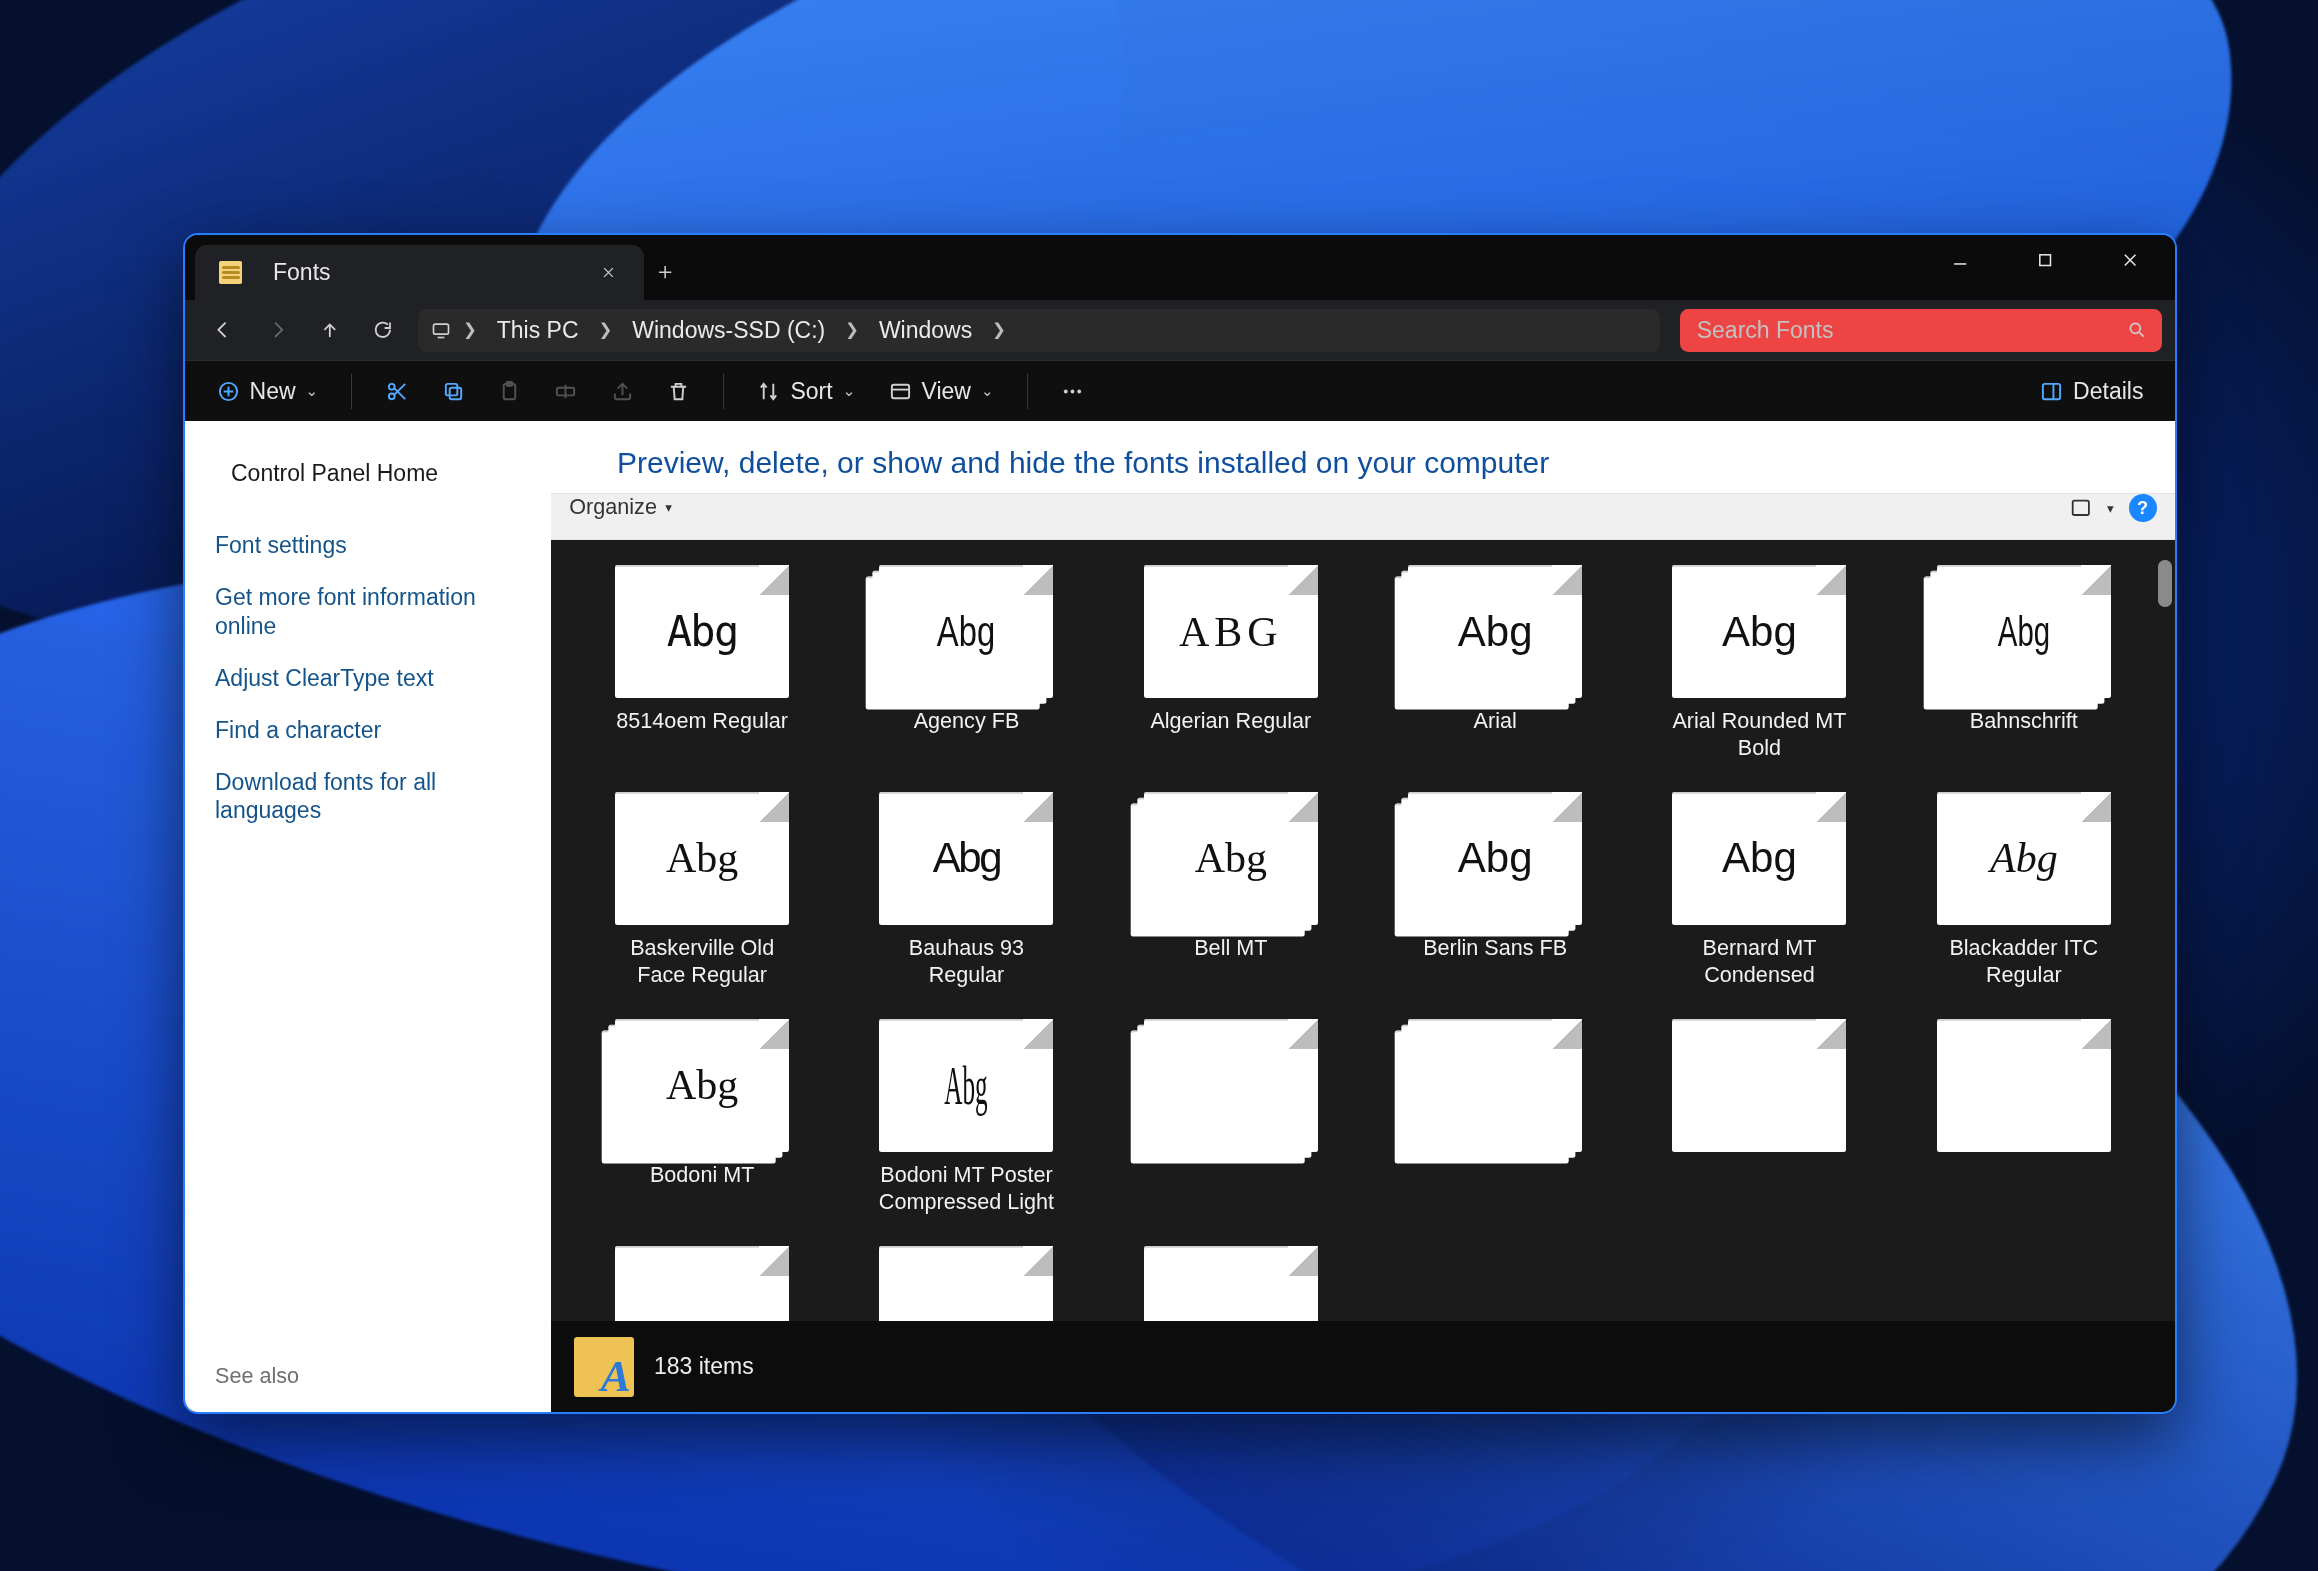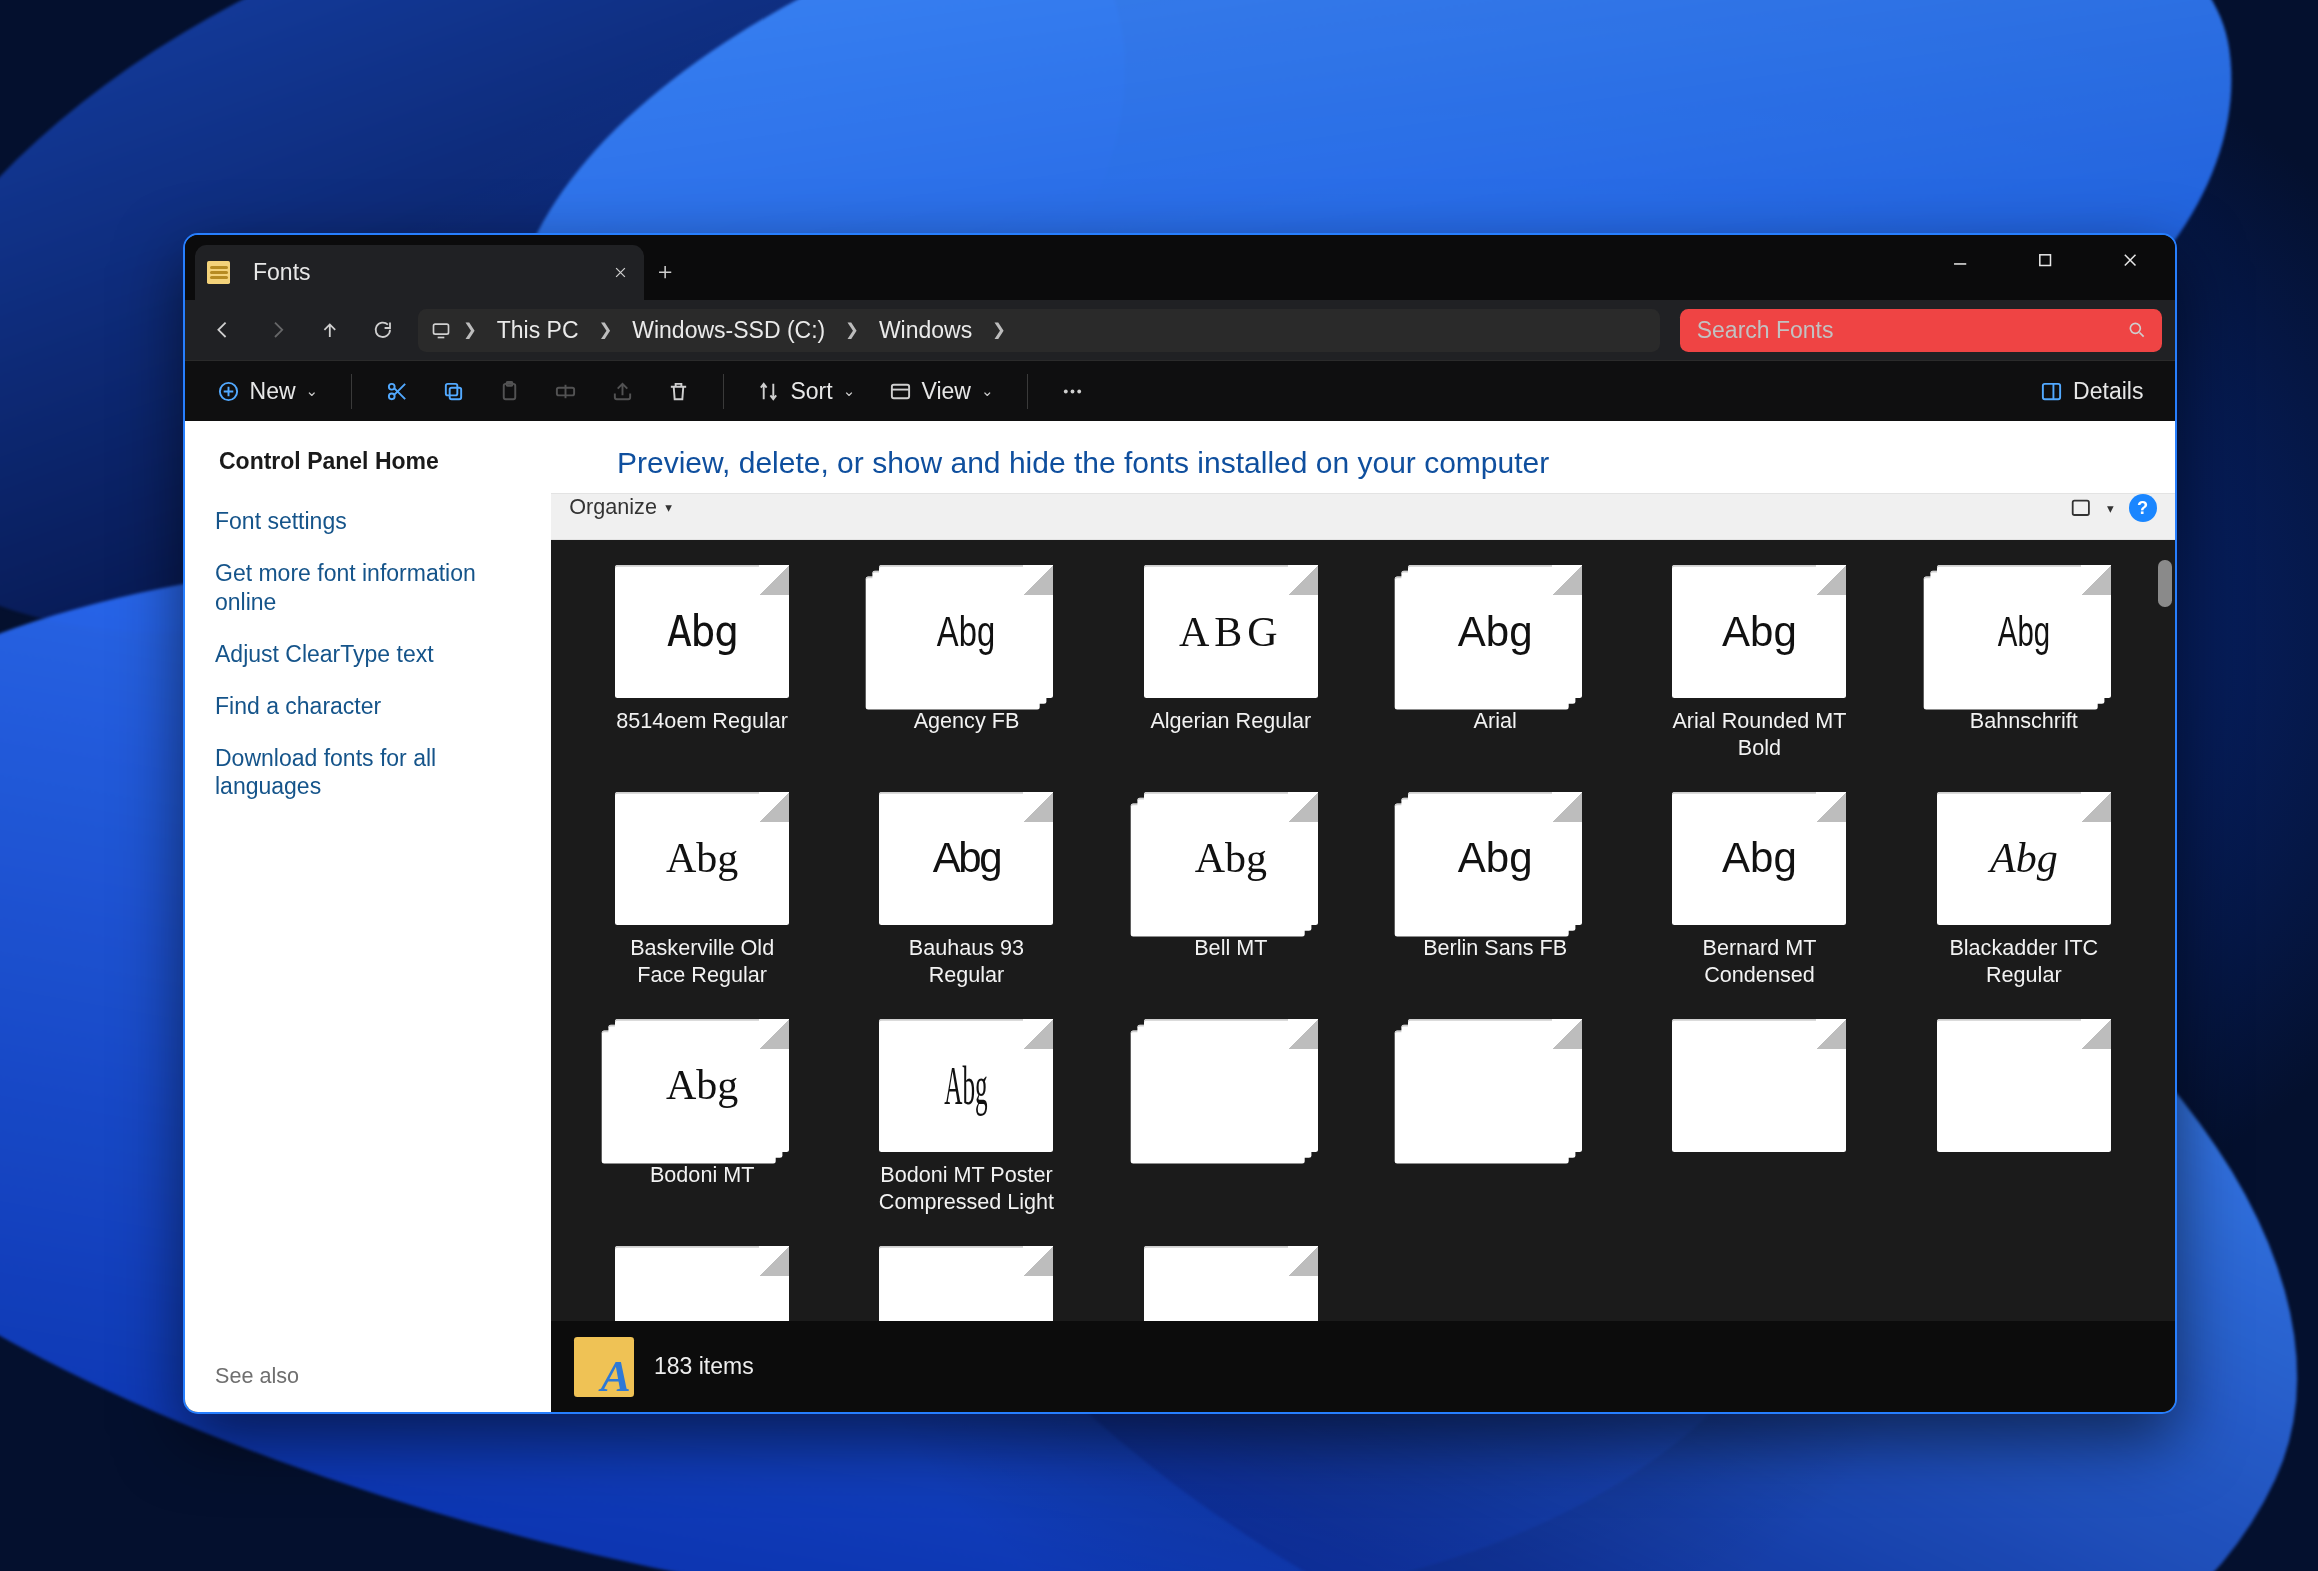--- a/index.html
+++ b/index.html
@@ -44,21 +44,21 @@
     border-radius:15px;
     overflow:hidden;
     box-shadow:0 25px 66px rgba(0,0,0,.55);
     background:#0e0e0f;
   }
   
   .titlebar{height:65px;background:var(--titlebar-bg);display:flex;align-items:flex-end;position:relative}
   .tabs-strip{display:flex;align-items:flex-end;height:100%;padding-left:10px}
   .tab{
     height:55px;width:449px;background:#202124;border-top-left-radius:11.6px;border-top-right-radius:11.6px;
-    display:flex;align-items:center;gap:23px;padding:0 12px;color:#e7e7e7;font-size:23px;position:relative
+    display:flex;align-items:center;gap:31px;padding:0 24px;color:#e7e7e7;font-size:23px;position:relative
   }
   .tab .favicon{width:23px;height:23px;background:#f3d27a;border-radius:1.7px;position:relative}
   .tab .favicon:after{content:"";position:absolute;left:2.5px;right:2.5px;top:5px;height:3.3px;background:#b68b22;border-radius:1.7px;box-shadow:0 5px 0 #b68b22,0 10px 0 #b68b22}
   .tab .close{margin-left:auto;color:#cfcfcf;width:23px;height:23px;display:flex;align-items:center;justify-content:center;border-radius:5px}
   .newtab{height:55px;width:43px;display:flex;align-items:center;justify-content:center;color:#cfcfcf;font-size:25px}
   .win-ctrls{position:absolute;right:5px;top:0;height:50px;display:flex;align-items:center;gap:5px}
   .win-btn{width:80px;height:50px;display:flex;align-items:center;justify-content:center;color:#e7e7e7}
   .win-btn svg{width:18.3px;height:18.3px}
 
   
@@ -77,21 +77,21 @@
   .toolbar{height:61px;background:#0f0f10;display:flex;align-items:center;padding:0 16.6px;gap:3.3px;color:#e7e7e7;border-top:0.8px solid #2b2b2b}
   .tb-btn{height:43px;display:flex;align-items:center;gap:10px;padding:0 15px;border-radius:8.3px;font-size:23px;color:#e7e7e7}
   .tb-icon{width:23px;height:23px;color:#cfcfcf;display:inline-flex;align-items:center;justify-content:center}
   .accent{color:#52a9ff}
   .divider{width:0.8px;height:35px;background:#3a3a3a;margin:0 15px}
   .toolbar .right{margin-left:auto;display:flex;align-items:center;gap:10px}
 
   
   .body{display:flex;height:calc(100% - 65px - 60px - 61px);}
   .sidebar{width:366px;background:var(--white-bg);padding:23px 30px;display:flex;flex-direction:column;gap:6.6px}
-  .sidebar h4{margin:4px;font-weight:700;color:#1a1a1a;font-size:23px}
+  .sidebar h4{margin:16px;font-weight:400;color:#1a1a1a;font-size:23px}
   .sidebar a{color:var(--link);text-decoration:none;font-size:23px;padding:8.3px 0;display:block;line-height:1.25}
   .sidebar .spacer{flex:1}
   .sidebar .see-also{color:#6f6f6f;font-size:21.6px;margin-top:6.6px}
 
   .main{flex:1;display:flex;flex-direction:column;background:var(--white-bg);min-width:0}
   .main-heading{padding:25px 40px 13px 66px;color:#0f4f9e;font-size:30px}
   .organize-bar{height:47px;background:#f0f0f0;border-top:0.8px solid #e3e3e3;border-bottom:0.8px solid #e3e3e3;display:flex;align-items:flex-start;padding:0 18.3px;color:#333;font-size:21.6px}
   .organize-bar .org-btn{display:flex;align-items:center;gap:8.3px}
   .organize-bar .right{margin-left:auto;display:flex;align-items:center;gap:15px}
   .help-badge{width:28px;height:28px;border-radius:50%;background:#1a86ff;color:#fff;display:flex;align-items:center;justify-content:center;font-weight:600;font-size:18.3px}

